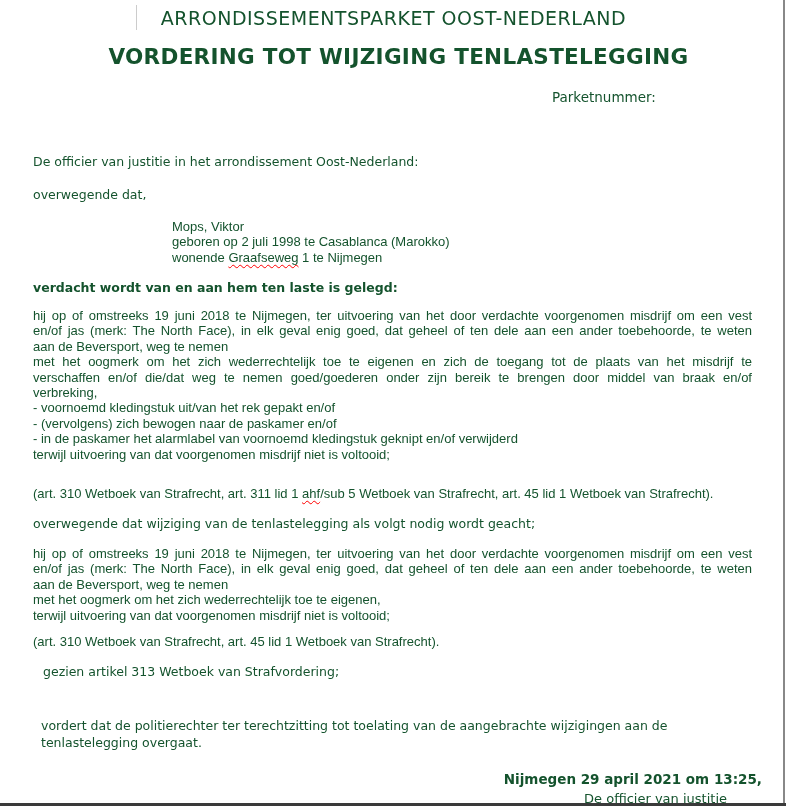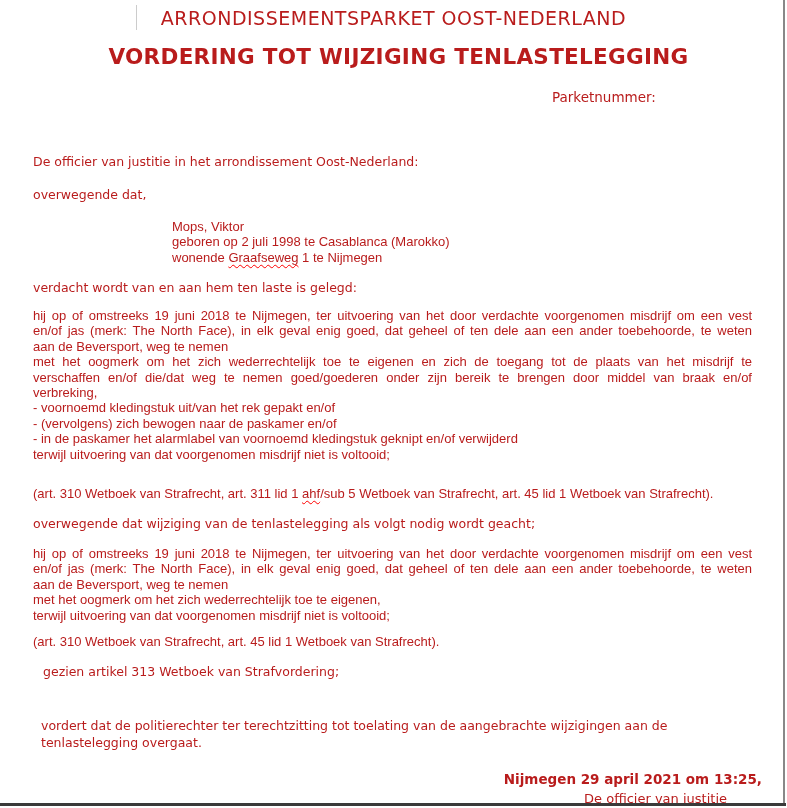--- a/index.html
+++ b/index.html
@@ -1,21 +1,21 @@
 <!DOCTYPE html>
 <html><head>
 <meta charset="utf-8">
 <style>
   html, body { margin: 0; padding: 0; background: #ffffff; }
   .page {
     position: relative;
     width: 787px;
     height: 808px;
     background: #ffffff;
-    color: #b91c1c;
+    color: #14532d;
     overflow: hidden;
     font-family: "DejaVu Sans", sans-serif;
   }
   .abs { position: absolute; }
 
   
   .tpl {
     font-family: "DejaVu Sans", sans-serif;
     font-size: 12.5px;
     white-space: nowrap;
@@ -45,21 +45,21 @@
     font-size: 21.5px;
     font-weight: 700;
     letter-spacing: 0.3px;
   }
   .parket { top: 89px; left: 552px; font-size: 13.5px; }
 
   .officer-line   { top: 154px; left: 33px; }
   .considering    { top: 187px; left: 33px; }
   .suspect        { top: 219px; left: 172px; width: 560px; }
   .suspect div    { white-space: nowrap; }
-  .charge-lead    { top: 280px; left: 33px; }
+  .charge-lead    { top: 280px; left: 33px; font-weight: bold; }
   .charge1        { top: 308px; left: 33px; }
   .articles1      { top: 486px; left: 33px; }
   .amend-lead     { top: 516px; left: 33px; }
   .charge2        { top: 546px; left: 33px; }
   .articles2      { top: 634px; left: 33px; }
   .legal-basis    { top: 664px; left: 43px; }
   .demand         { top: 717px; left: 41px; line-height: 17px; }
   .sig-date       { top: 771px; right: 25px; font-weight: 700; font-size: 13.5px; }
   .sig-role       { top: 791px; right: 60px; font-size: 13px; }
 

